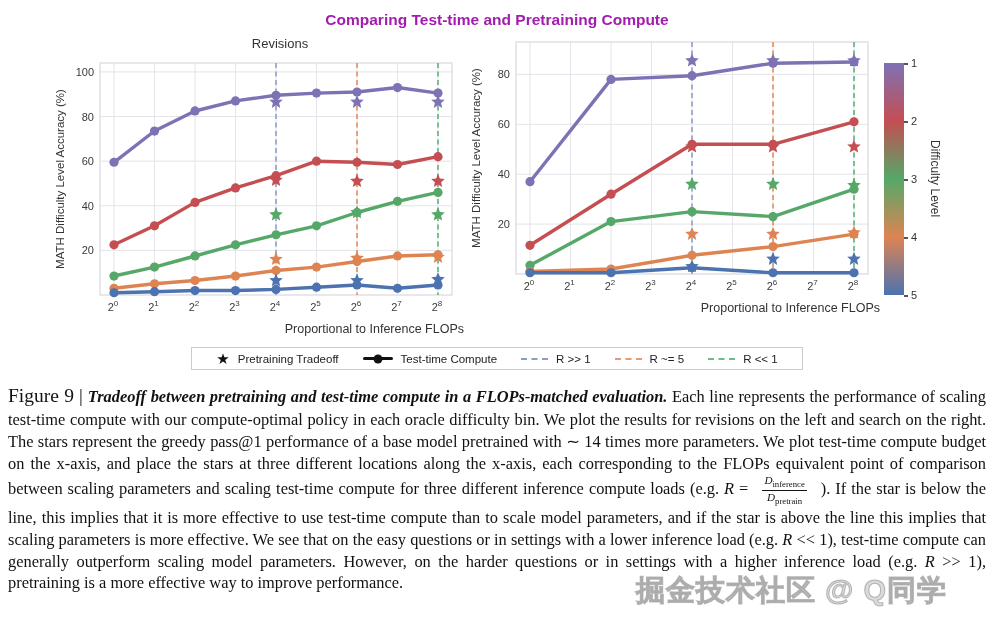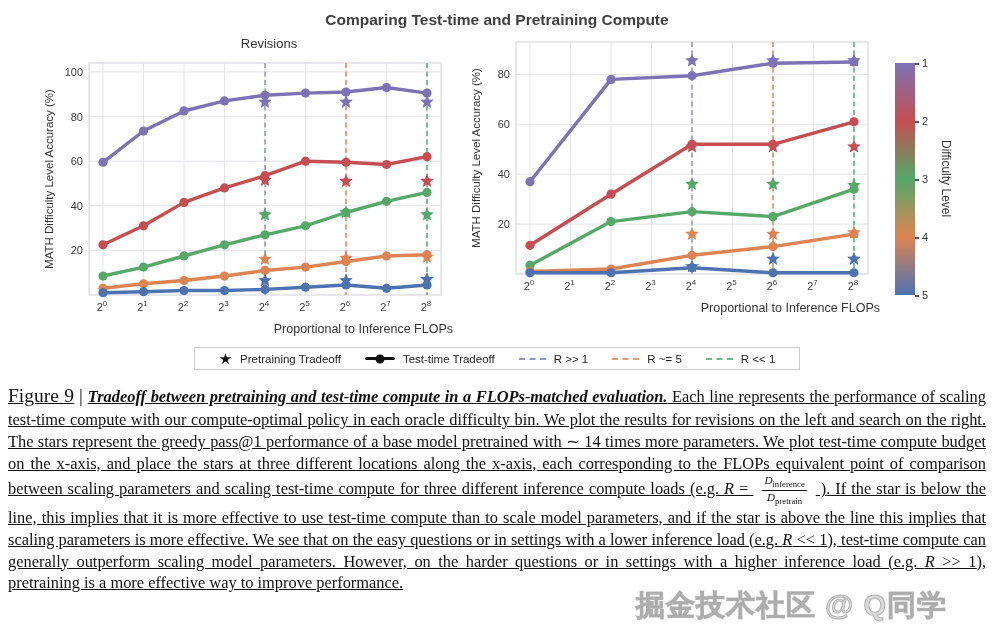--- a/index.html
+++ b/index.html
@@ -1,48 +1,48 @@
 <!DOCTYPE html>
 <html><head>
 <meta charset="utf-8">
 <style>
   html,body{margin:0;padding:0;background:#ffffff;}
   body{width:994px;height:629px;position:relative;overflow:hidden;
        font-family:"Liberation Sans",sans-serif;color:#222;}
-  .fig-title{text-align:center;font-weight:bold;font-size:15.5px;color:#404040;padding-top:11px;}
-  .charts-row{display:flex;justify-content:center;align-items:flex-start;margin-top:7px;gap:15px;}
+  .fig-title{text-align:center;font-weight:bold;font-size:15.5px;color:#a21caf;padding-top:11px;}
+  .charts-row{display:flex;justify-content:center;align-items:flex-start;margin-top:7px;gap:4px;}
   .panel{display:flex;flex-direction:column;}
   .panel-title{text-align:center;font-size:13px;color:#333;height:21px;padding-left:44px;}
   svg.chart{width:412px;height:268px;display:block;}
   .xlabel{text-align:right;font-size:12.5px;color:#333;padding-left:44px;margin-top:-3px;}
   .colorbar-col{display:flex;margin-top:27px;height:232px;}
   .cbar{width:20px;height:232px;}
   .cbar-ticks{position:relative;width:20px;font-size:11px;color:#333;}
   .cbar-tick{position:absolute;left:0;transform:translateY(-50%);white-space:nowrap;}
   .cbar-tick .tickmark{display:inline-block;width:4px;height:1.5px;background:#555;vertical-align:middle;margin-right:3px;}
   .cbar-label{writing-mode:vertical-rl;font-size:12px;color:#333;height:232px;text-align:center;margin-left:4px;}
   .legend{display:flex;align-items:center;border:1px solid #cccccc;background:#fff;
           margin:11px auto 0;width:fit-content;padding:3px 12px;}
   .legend-item{display:flex;align-items:center;margin:0 12px;gap:8px;font-size:11.5px;color:#222;}
   .legend-star{font-size:15px;color:#111;line-height:1;}
   .legend-line{position:relative;width:30px;height:3.2px;background:#111;border-radius:2px;}
   .legend-line .dot{position:absolute;left:50%;top:50%;transform:translate(-50%,-50%);
                     width:9px;height:9px;border-radius:50%;background:#111;}
   .legend-dash{width:27px;height:0;border-top:2.2px dashed #999;}
   .caption{margin:13px 8px 0;font-family:"Liberation Serif",serif;font-size:16.4px;
-           line-height:1.33;color:#111;text-align:justify;text-decoration:underline;}
+           line-height:1.33;color:#111;text-align:justify;}
   .fig-num{font-size:19.5px;}
   .fig-sep{font-size:19px;padding:0 5px;}
   .lead{font-weight:bold;font-style:italic;}
   .mvar{font-style:italic;font-family:"Liberation Serif",serif;}
   .frac{display:inline-block;vertical-align:-0.65em;text-align:center;font-size:0.68em;
         line-height:1.1;margin:0 9px;}
   .frac .num{display:block;border-bottom:1px solid #111;padding:0 2px;}
   .frac sub{font-size:0.78em;}
-  .watermark{position:absolute;left:636px;top:586px;font-size:29px;font-weight:bold;
+  .watermark{position:absolute;left:636px;top:571px;font-size:29px;font-weight:bold;
              letter-spacing:1px;white-space:nowrap;color:rgba(195,195,195,0.62);
              -webkit-text-stroke:1px rgba(125,125,125,0.5);
              text-shadow:1px 1px 1px rgba(255,255,255,0.95);}
 </style>
 </head>
 <body>
 
 <div class="fig-title">Comparing Test-time and Pretraining Compute</div>
 
 <div class="charts-row">
@@ -246,21 +246,21 @@
 
 <div class="legend">
   <div class="legend-item">
     <span class="legend-star">★</span>
     <span>Pretraining Tradeoff</span>
   </div>
   <div class="legend-item">
     <span class="legend-line">
         <span class="dot"></span>
       </span>
-    <span>Test-time Tradeoff</span>
+    <span>Test-time Compute</span>
   </div>
   <div class="legend-item">
     <span class="legend-dash" style="border-top-color: rgb(139, 156, 201);"></span>
     <span>R &gt;&gt; 1</span>
   </div>
   <div class="legend-item">
     <span class="legend-dash" style="border-top-color: rgb(227, 155, 112);"></span>
     <span>R ~= 5</span>
   </div>
   <div class="legend-item">

